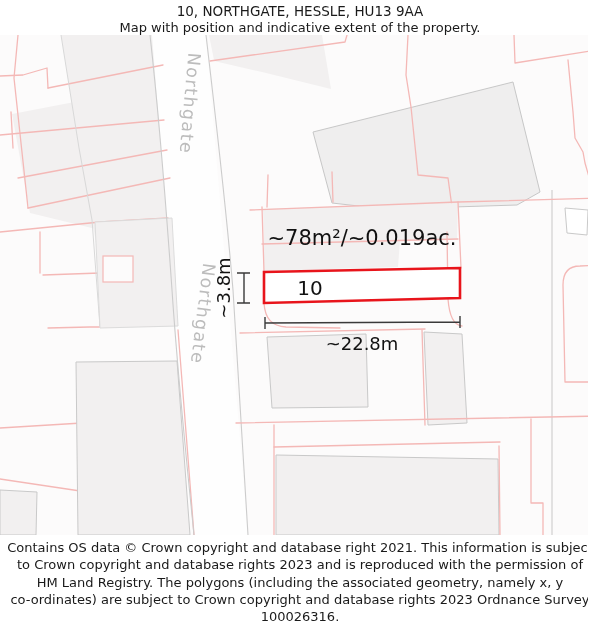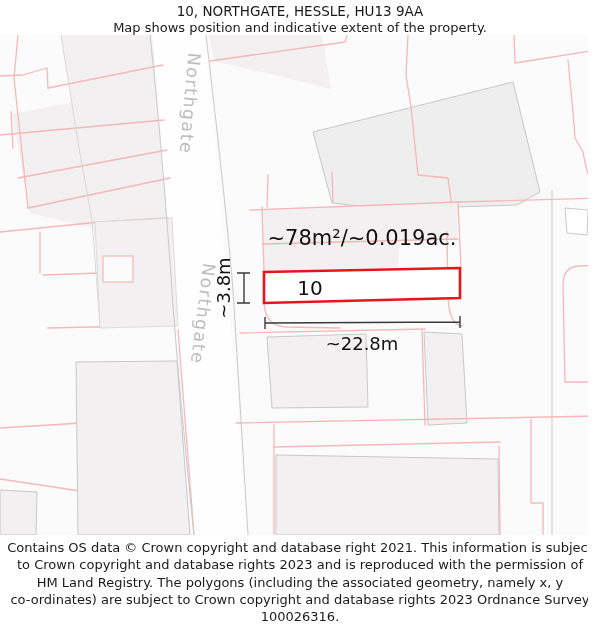--- a/index.html
+++ b/index.html
@@ -26,21 +26,21 @@
   .footer{position:absolute;top:539px;left:3px;width:594px;font-size:13px;line-height:17.3px;
           white-space:pre-line;text-align:center;}
 </style>
 </head>
 <body>
 
 <div class="page">
 
   <div class="header">
     <div class="title">10, NORTHGATE, HESSLE, HU13 9AA</div>
-    <div class="subtitle">Map shows position and indicative extent of the property.</div>
+    <div class="subtitle">Map with position and indicative extent of the property.</div>
   </div>
 
   <div class="mapwrap">
     <svg width="600" height="500" viewBox="0 0 600 500">
 
       <polygon class="road" points="150,0 206,0 248,500 193,500"></polygon>
 
       <polygon class="bld-ns" points="61,0 152,0 163,140 170,222 100,230 79,113"></polygon>
       <polygon class="bld-ns" points="12,79 90,64 100,195 30,178"></polygon>
       <g class="pink">

